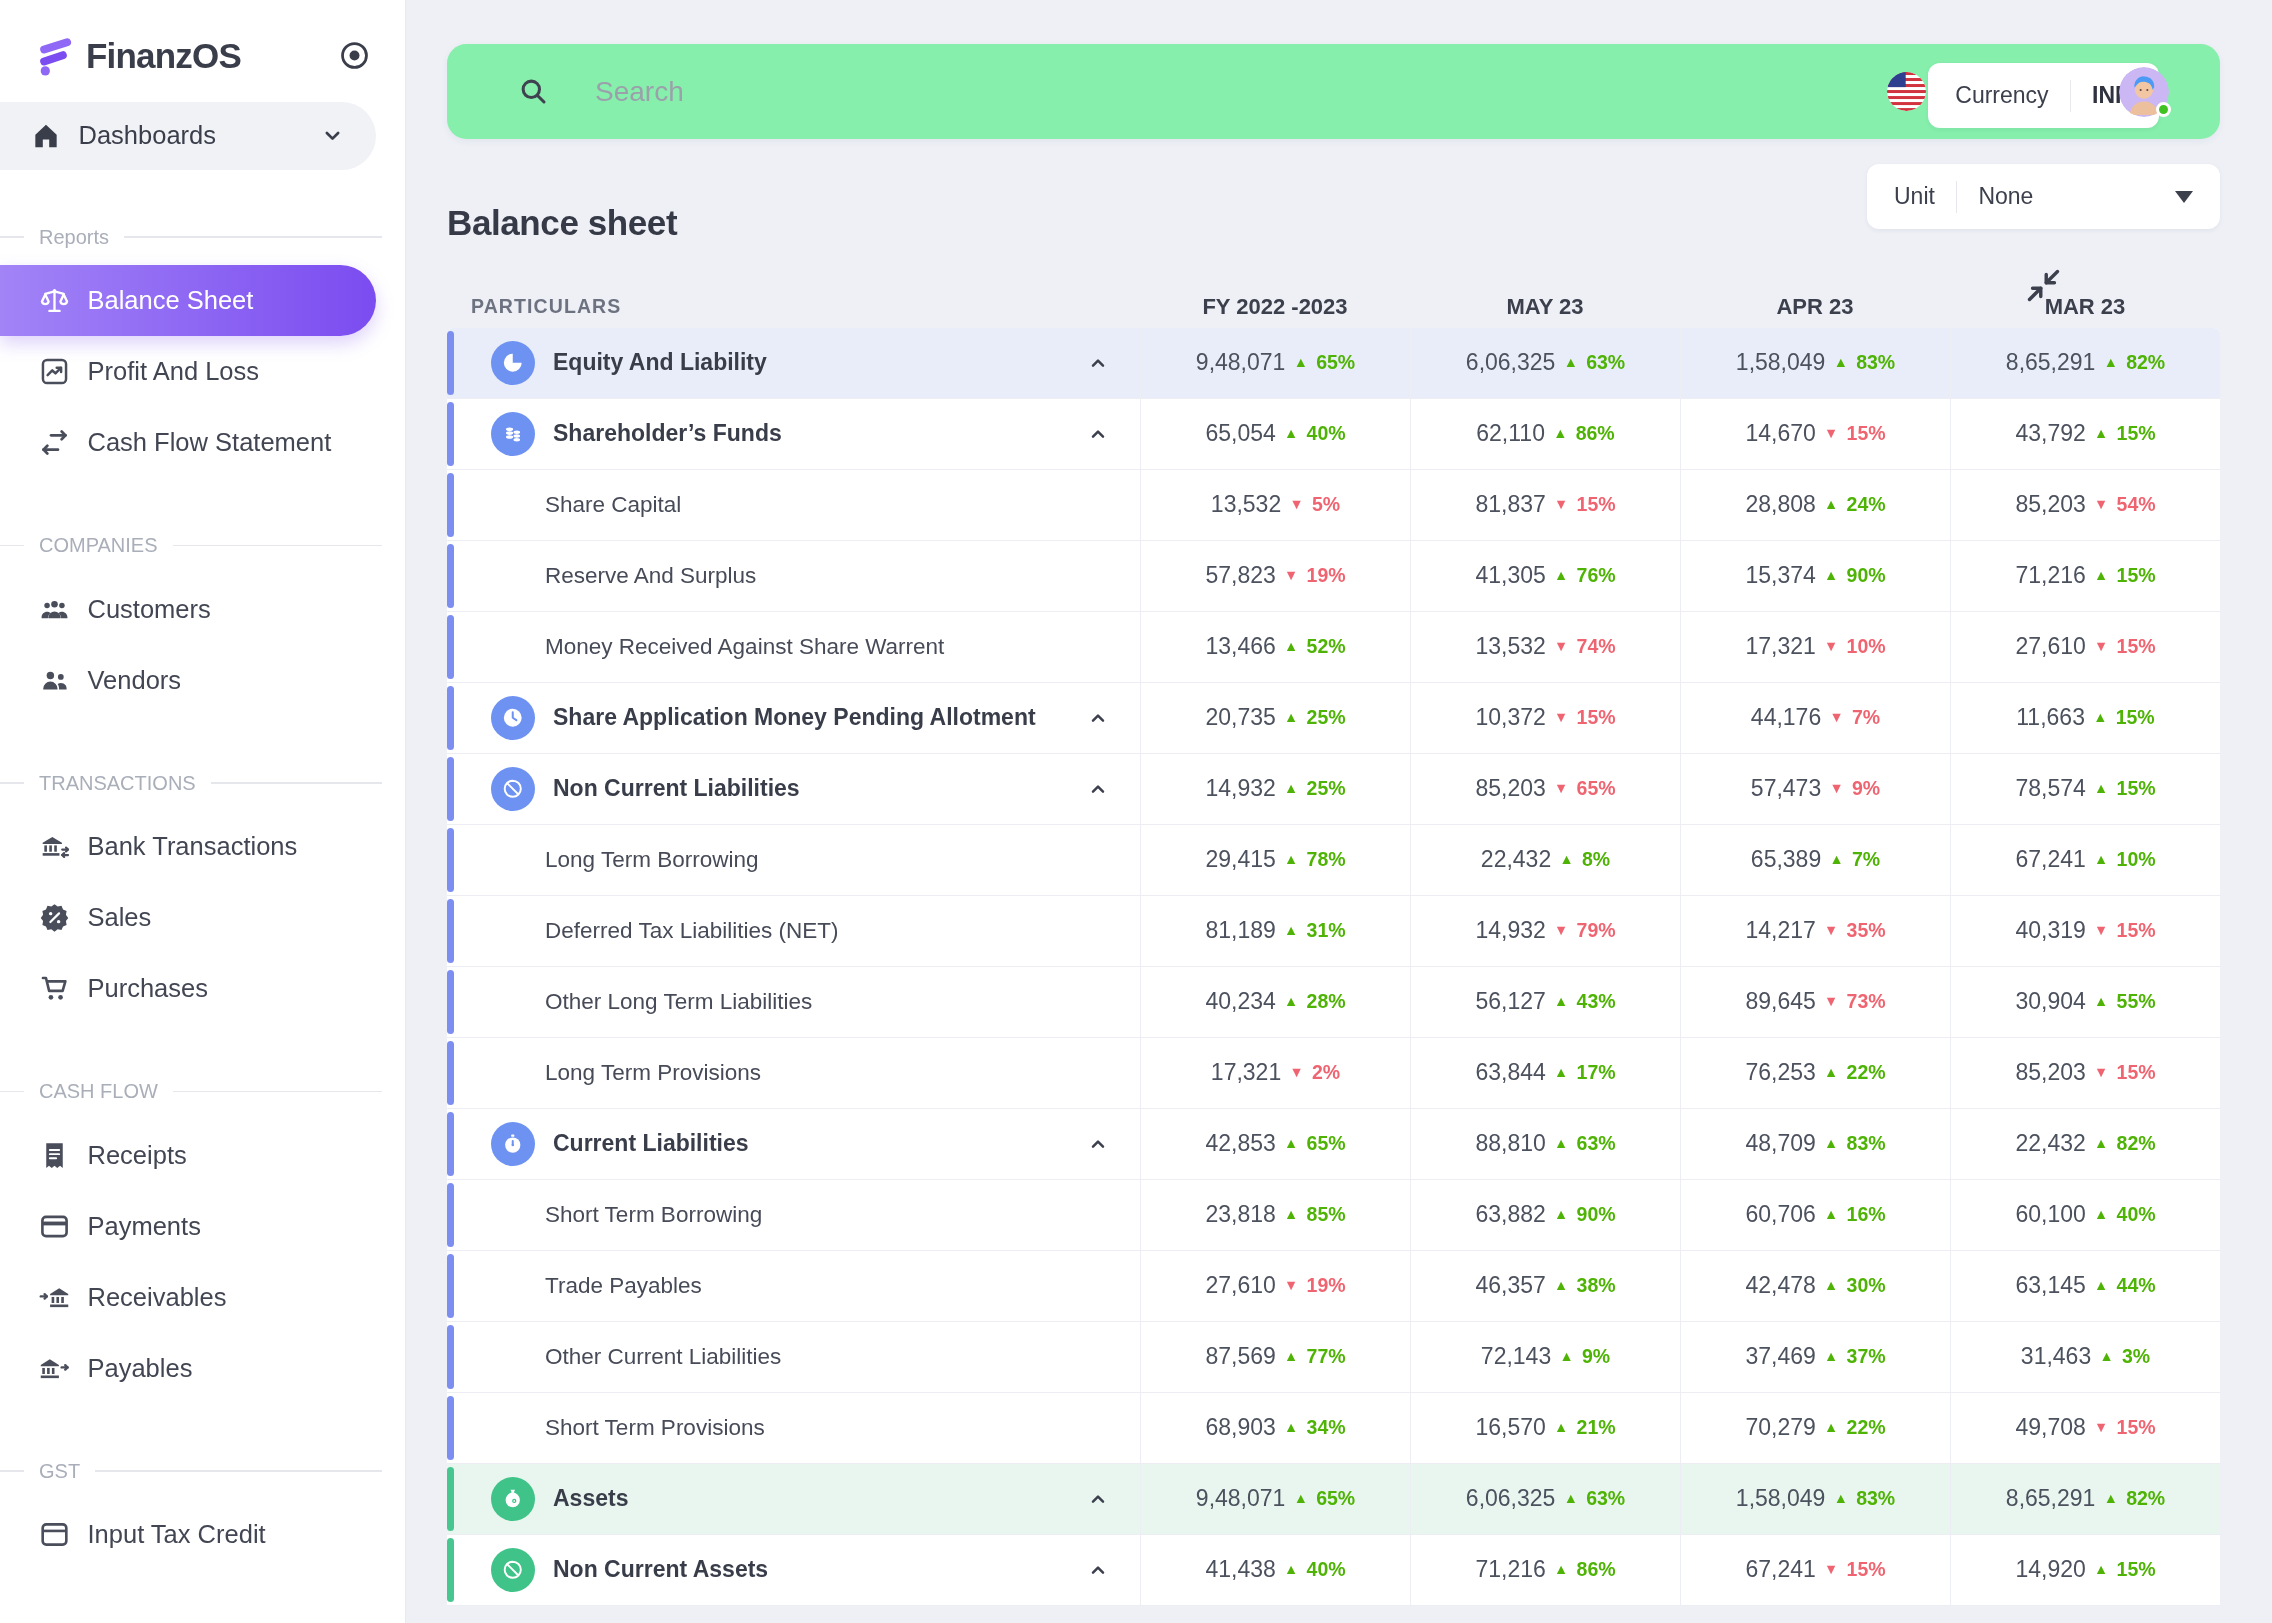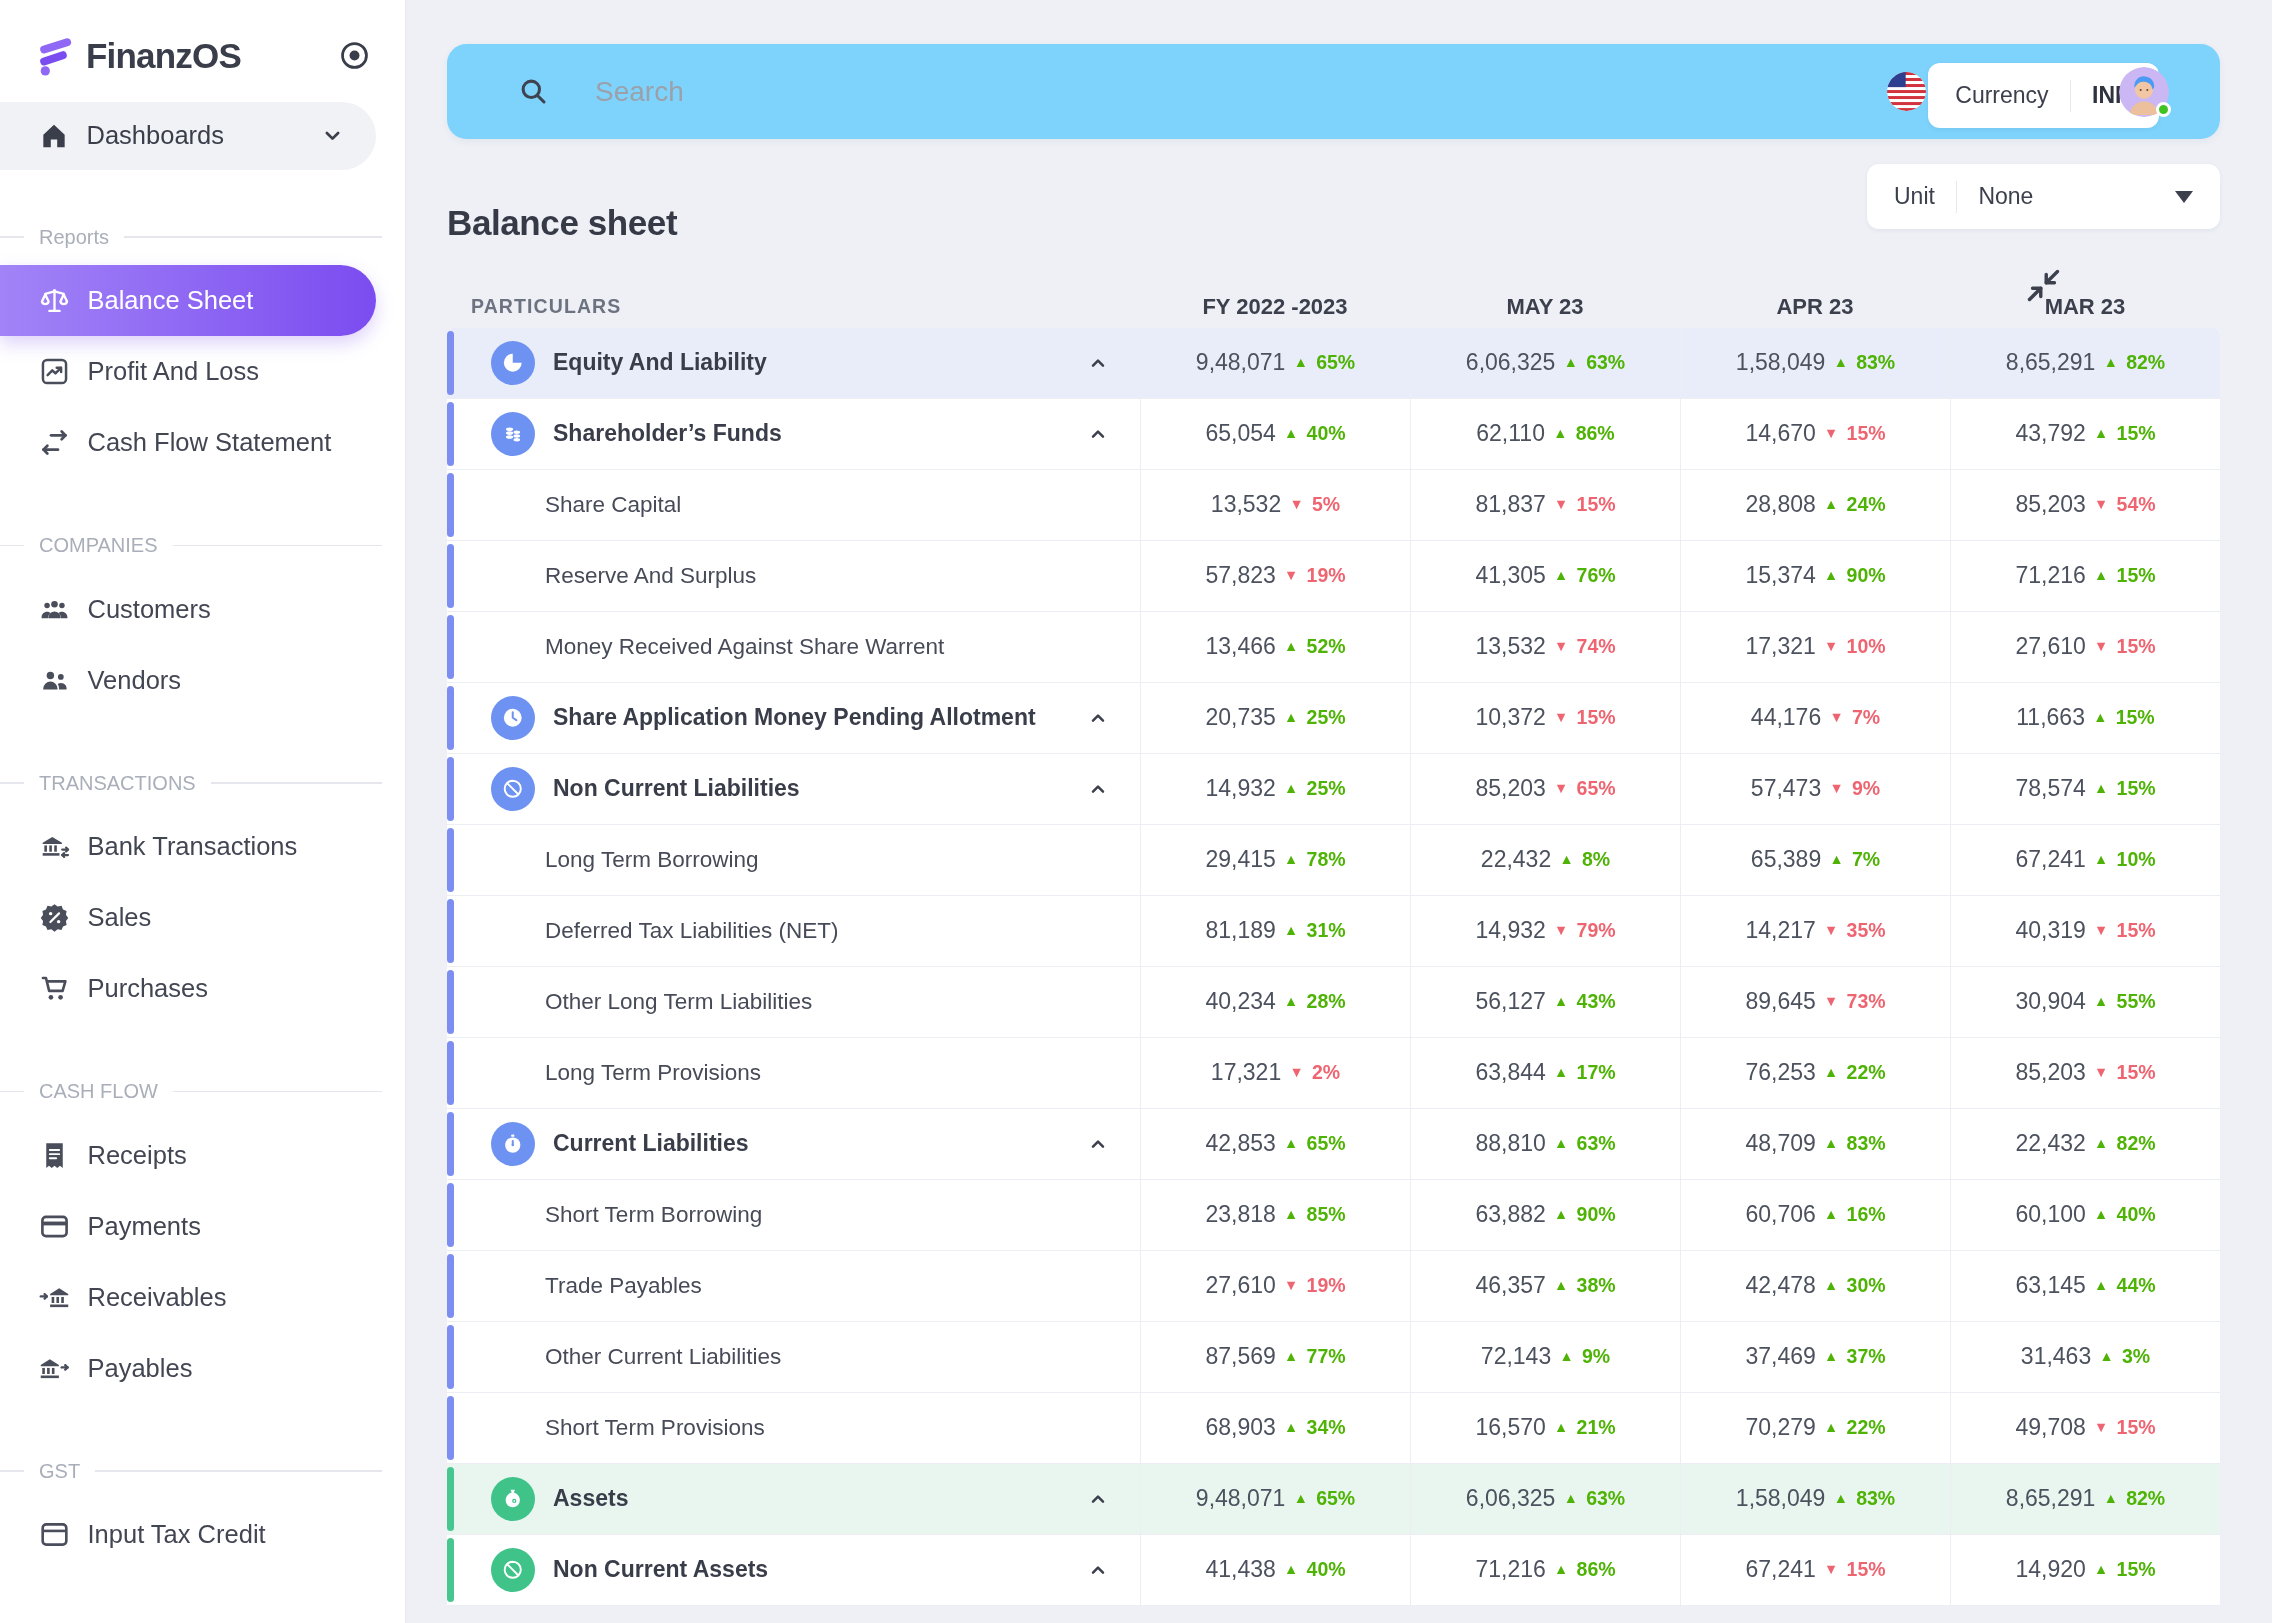--- a/index.html
+++ b/index.html
@@ -18,21 +18,21 @@
     border-right:0.8px solid #e7e9ef; height:100%;
   }
   .logo-row { display:flex; align-items:center; padding:35px 33px 0 33px; }
   .logo-mark { width:41px; height:41px; }
   .logo-text { font-size:35px; font-weight:800; color:#3a3e4b; margin-left:12px; letter-spacing:-0.8px; }
   .collapse-target { margin-left:auto; width:35px; height:35px; color:#3a3e4b; cursor:pointer; }
 
   .dash-pill {
     margin-top:25.5px; width:376px; height:68px; background:#f1f2f5;
     border-radius:0 35px 35px 0; display:flex; align-items:center;
-    padding:0 30px 0 38px; cursor:pointer;
+    padding:0 30px 0 30px; cursor:pointer;
   }
   .dash-pill .icn { width:32px; height:32px; color:#3a3e4b; }
   .dash-pill .lbl { font-size:25.5px; font-weight:500; color:#3a3e4b; margin-left:16.5px; }
   .dash-pill .chev { margin-left:auto; width:27px; height:27px; color:#3a3e4b; }
 
   .section-label {
     display:flex; align-items:center; margin:56px 0 16.5px 0;
     color:#a9aeb9; font-size:20px; padding-right:23px; white-space:nowrap;
   }
   .section-label::before { content:""; width:24px; height:1.5px; background:#e5e7ec; margin-right:15px; }
@@ -48,21 +48,21 @@
     width:376px; border-radius:0 36px 36px 0; color:#fff;
     background:linear-gradient(90deg,#a284f7 0%, #7b4cf0 100%);
     box-shadow:0 7.5px 18px rgba(123,76,240,.25);
   }
   .side-item.active .icn { color:#fff; }
 
   
   .main { flex:1; padding:0 53px 0 41px; }
 
   .topbar {
-    margin-top:44px; height:95px; background:#7dd3fc; border-radius:19.5px;
+    margin-top:44px; height:95px; background:#86efac; border-radius:19.5px;
     display:flex; align-items:center; padding:0 51px 0 69px;
     box-shadow:0 2.3px 7.5px rgba(40,50,80,.05);
   }
   .search-icon { width:35px; height:35px; color:#3f4350; }
   .search-input {
     border:none; outline:none; flex:1; margin-left:44px;
     font-size:28px; color:#3b3f4c; font-family:"Liberation Sans",sans-serif; background:transparent;
   }
   .search-input::placeholder { color:#9ba0ab; }
   .topbar-right { display:flex; align-items:center; gap:41px; margin-left:18px; }

